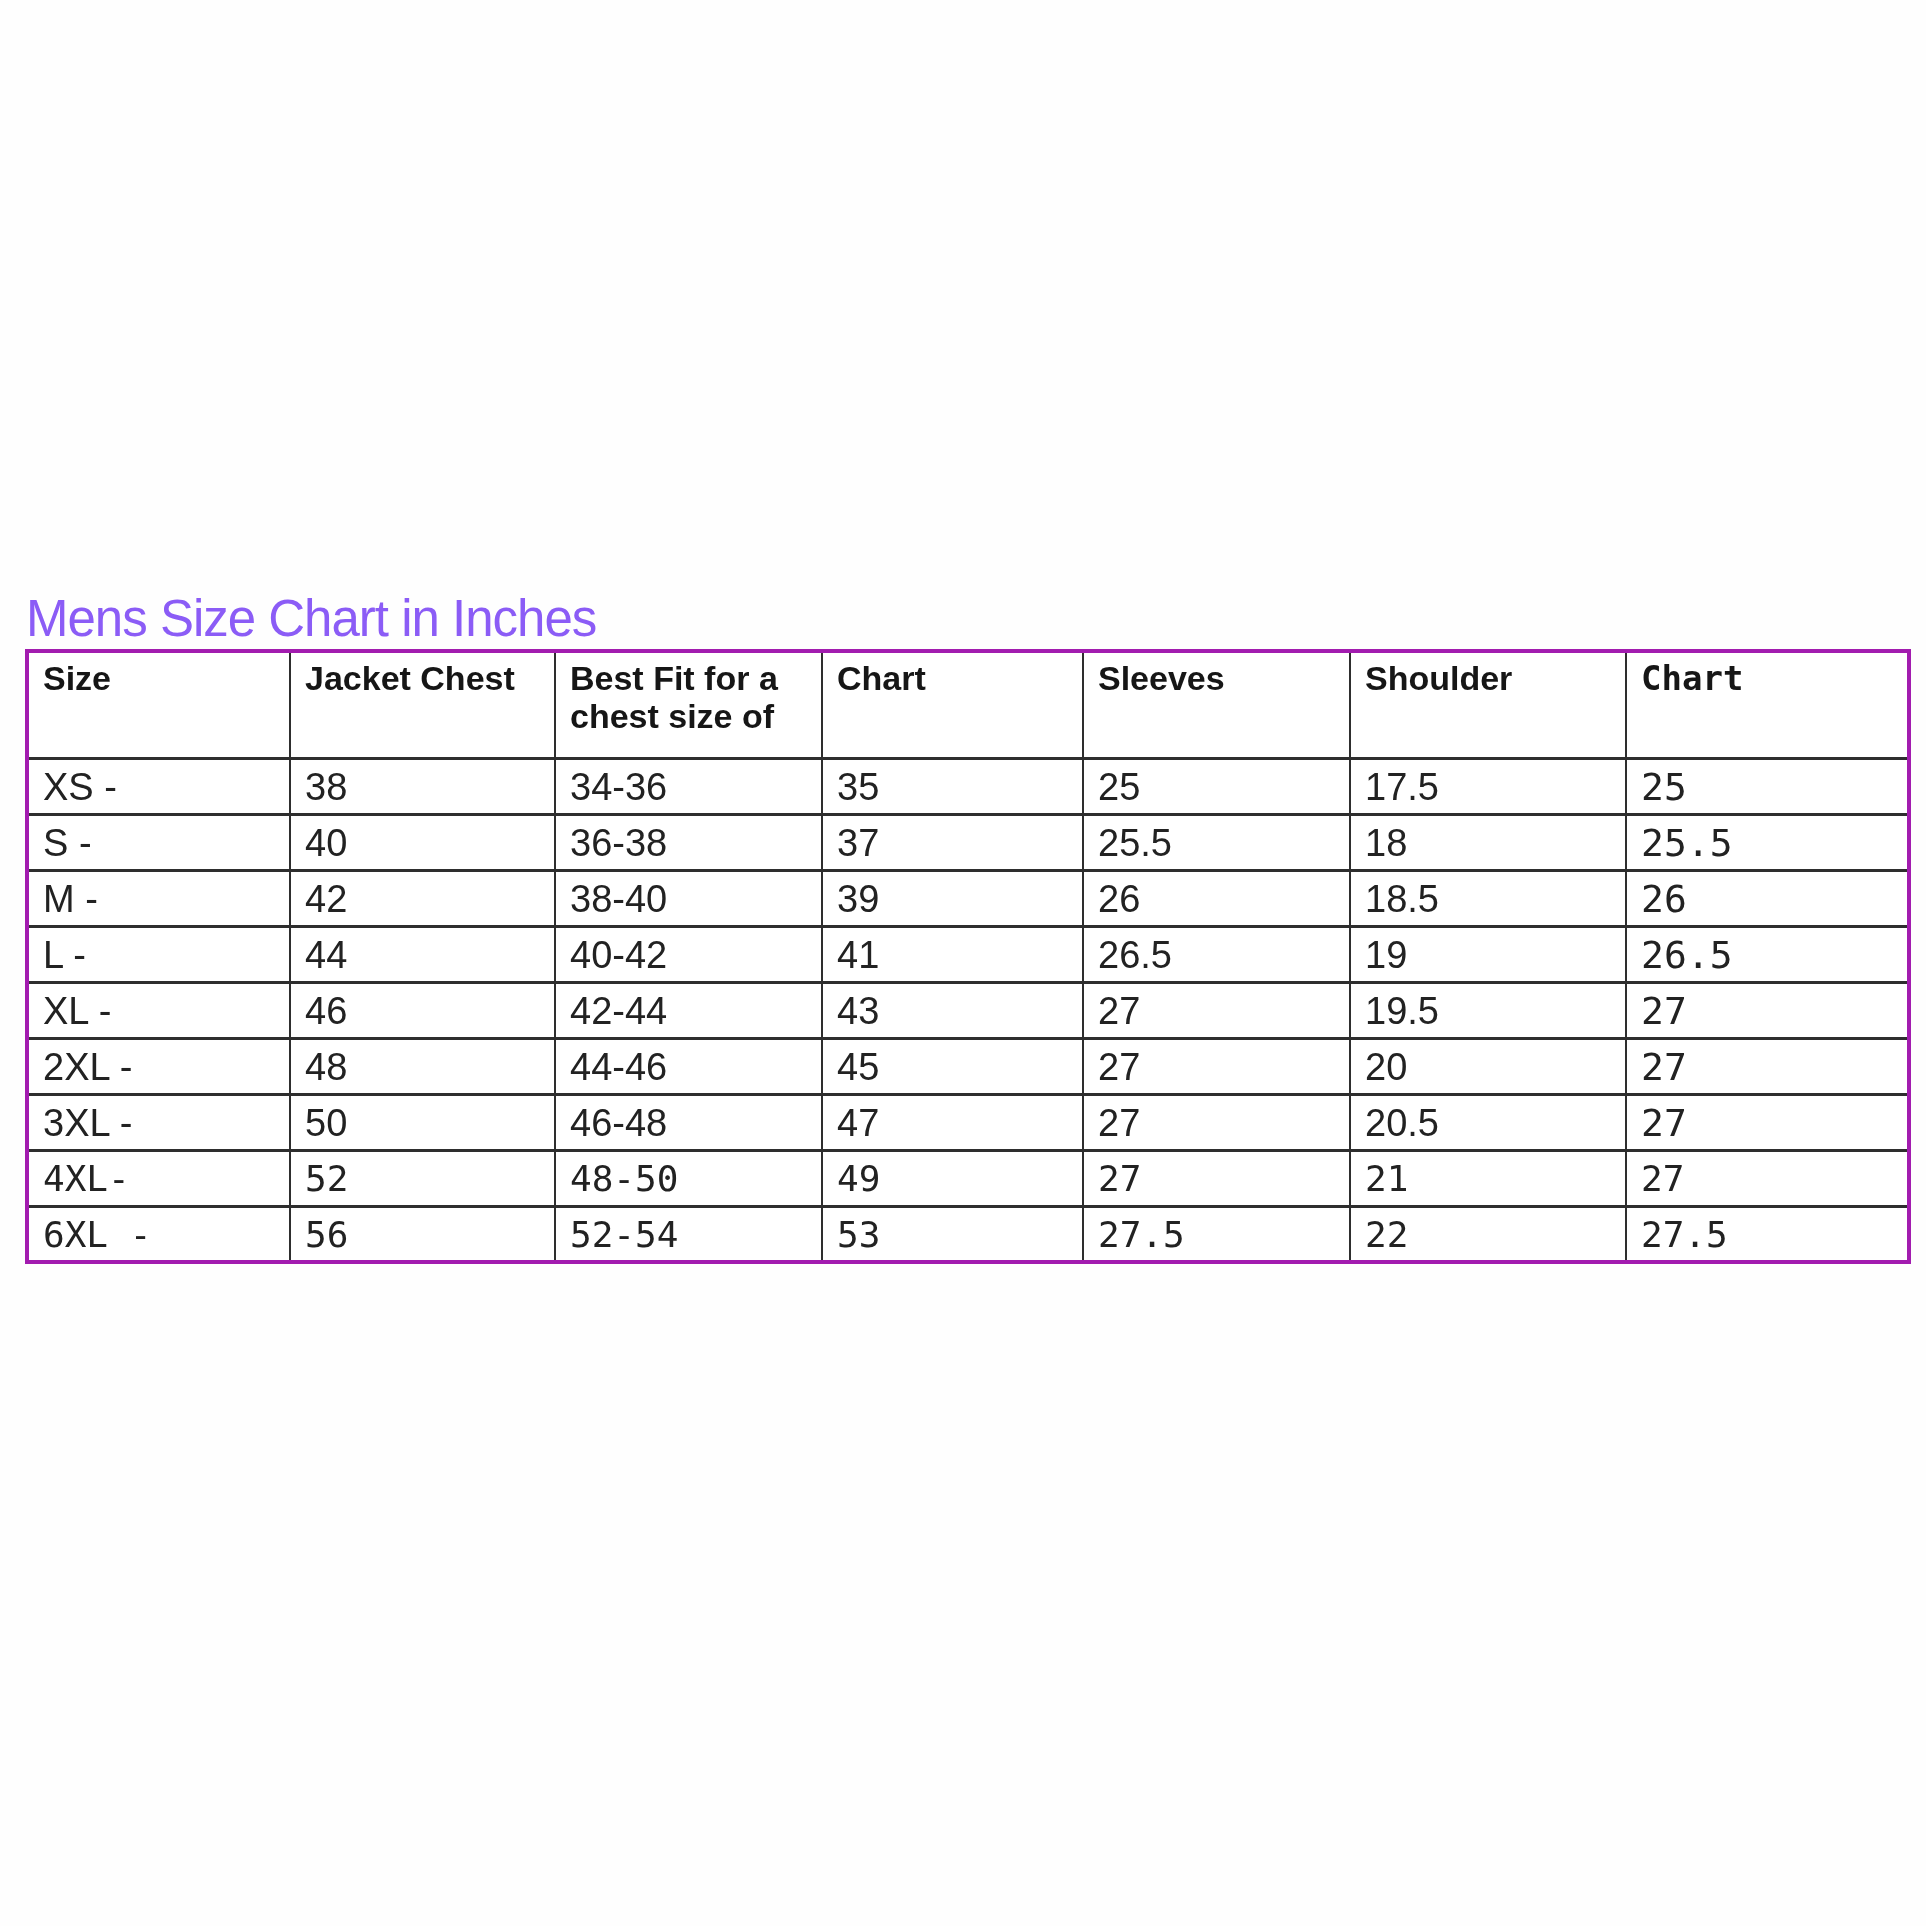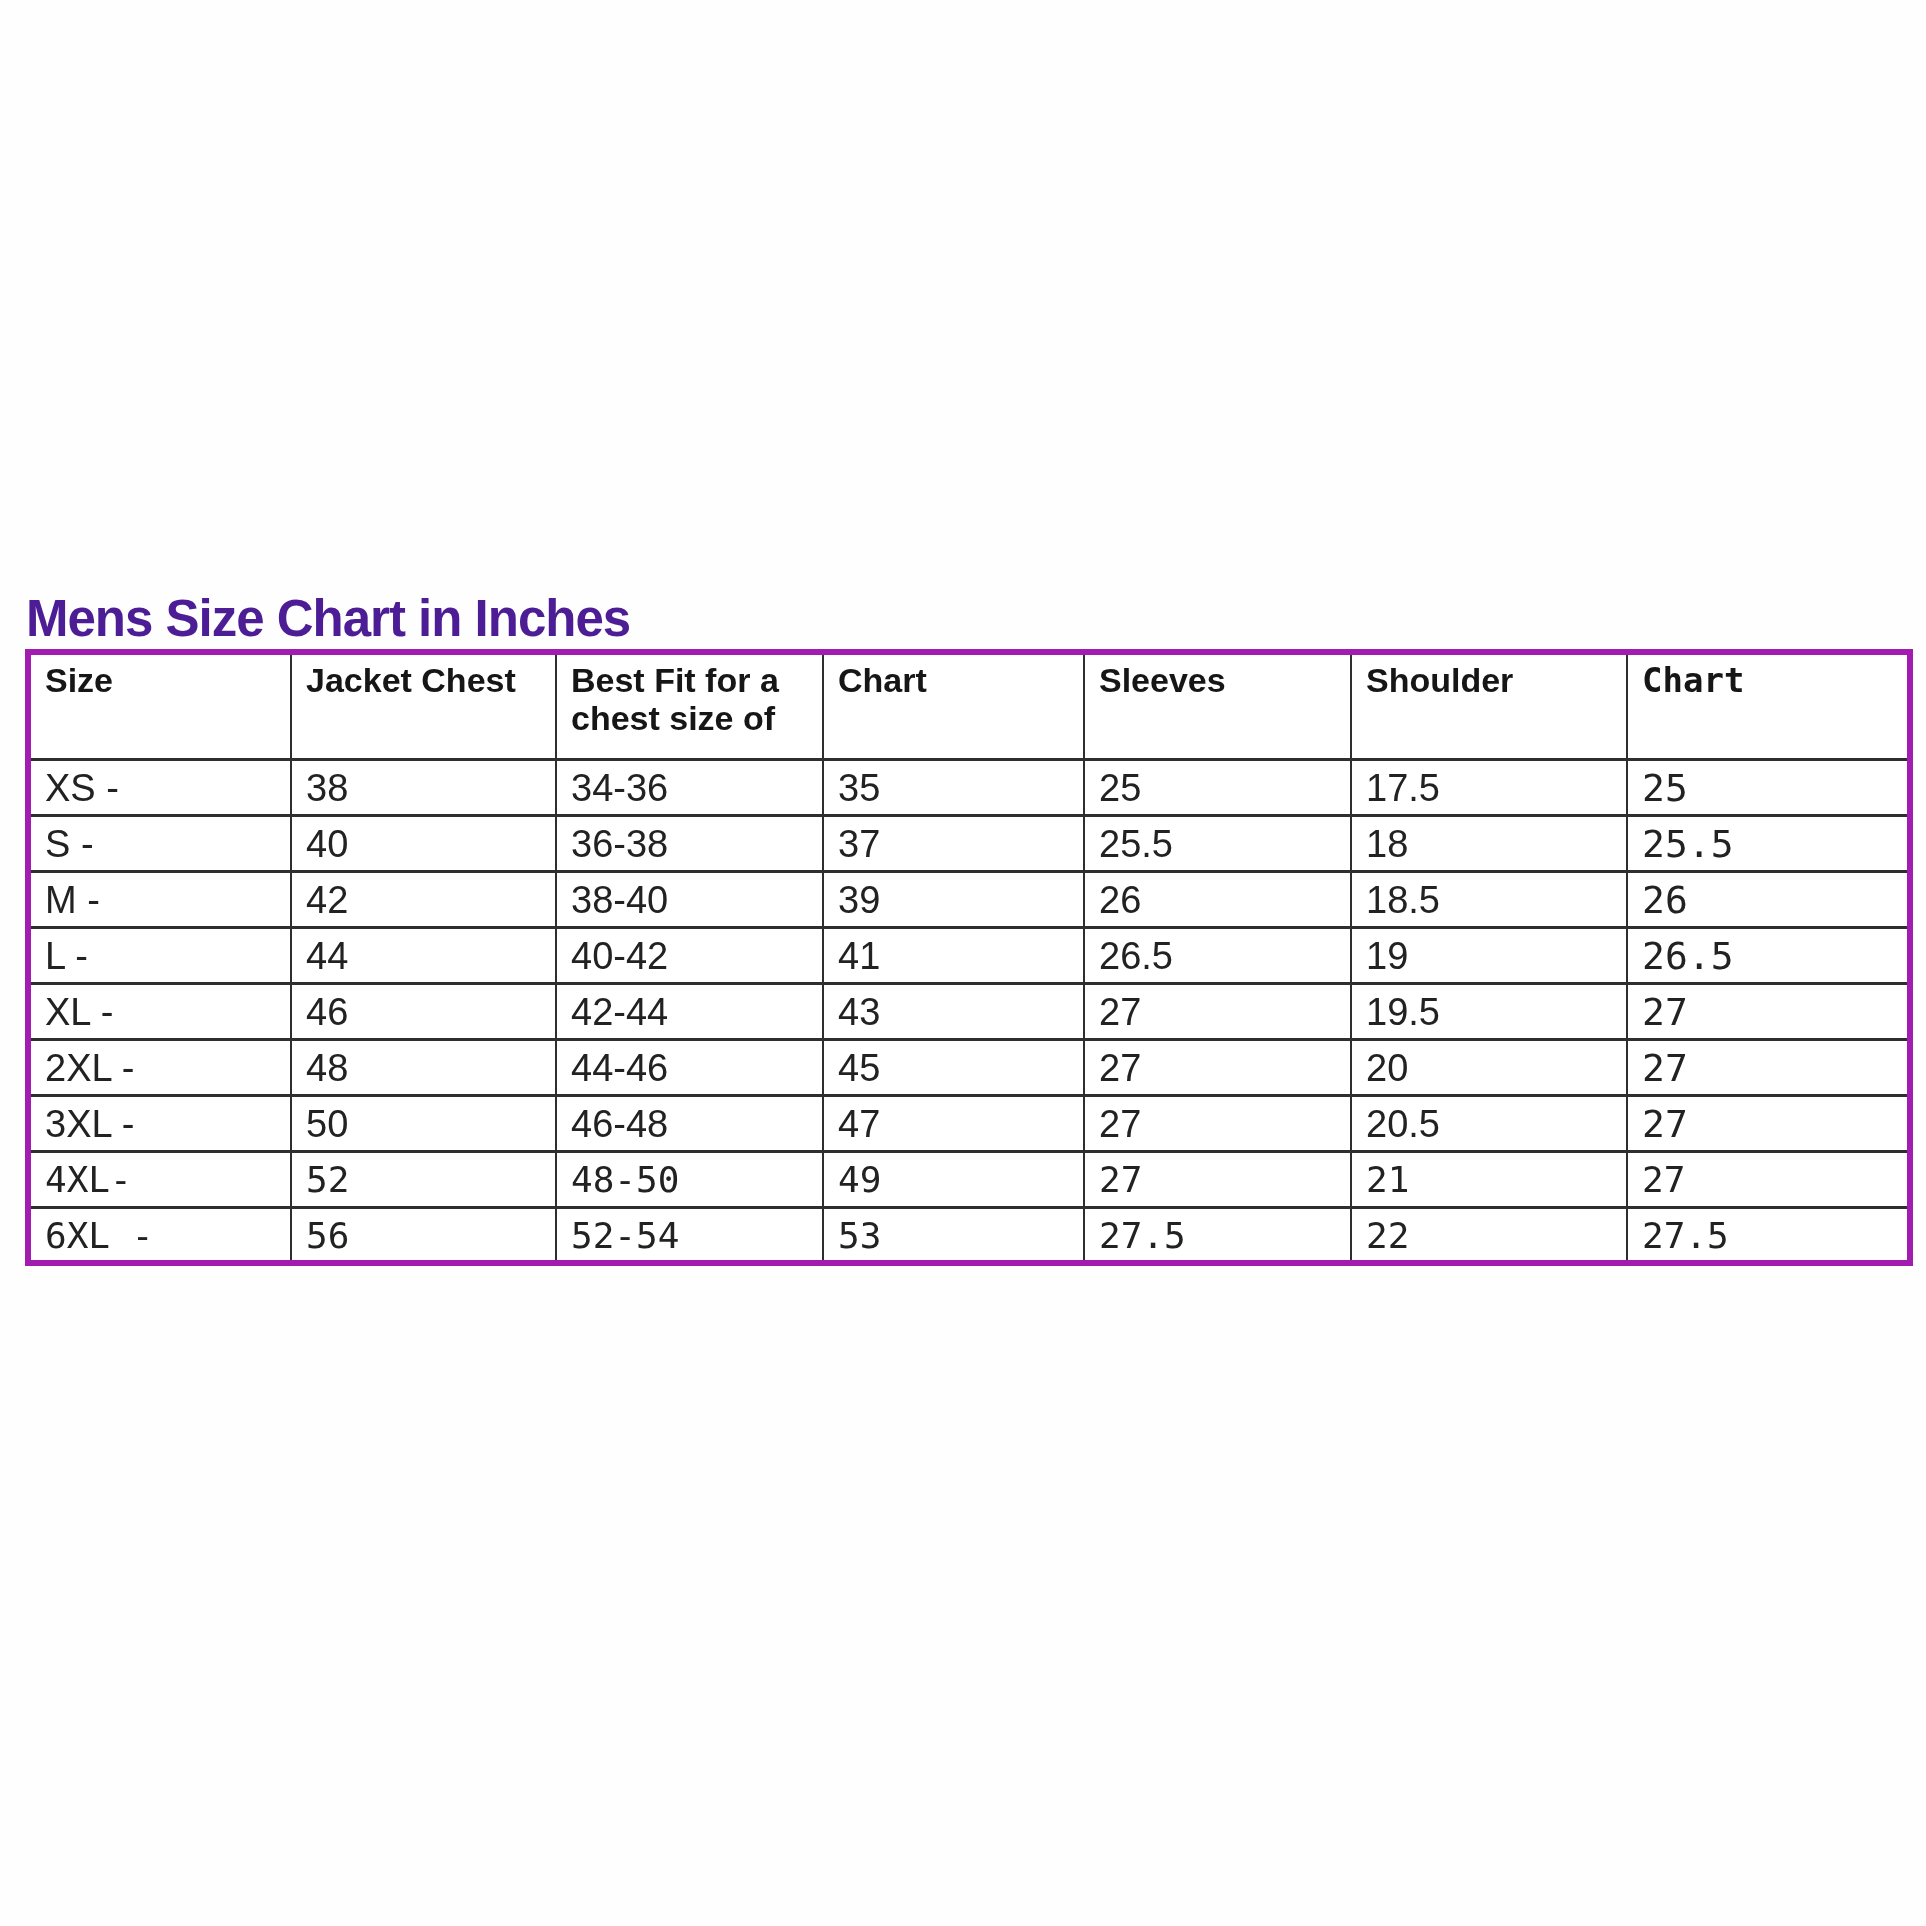--- a/index.html
+++ b/index.html
@@ -15,34 +15,34 @@
     font-family: "Liberation Sans", sans-serif;
     color: #1b1b1b;
     overflow: hidden;
   }
   .page-title {
     position: absolute;
     left: 26px;
     top: 592px;
     font-size: 51px;
     line-height: 1.05;
-    font-weight: 700;
+    font-weight: 400;
     letter-spacing: -1px;
-    color: #4c1d95;
+    color: #8b5cf6;
     white-space: nowrap;
   }
   table.size-chart {
     position: absolute;
     left: 25px;
     top: 649px;
     width: 1884px;
     border-collapse: collapse;
     table-layout: fixed;
     background: #ffffff;
-    border: 6px solid #a21caf;
+    border: 4px solid #a21caf;
   }
   th, td {
     border-style: solid;
     border-color: #2e2e2e;
     border-width: 3px 2px;
     vertical-align: top;
     text-align: left;
     padding: 6px 6px 0 14px;
     overflow: hidden;
   }

